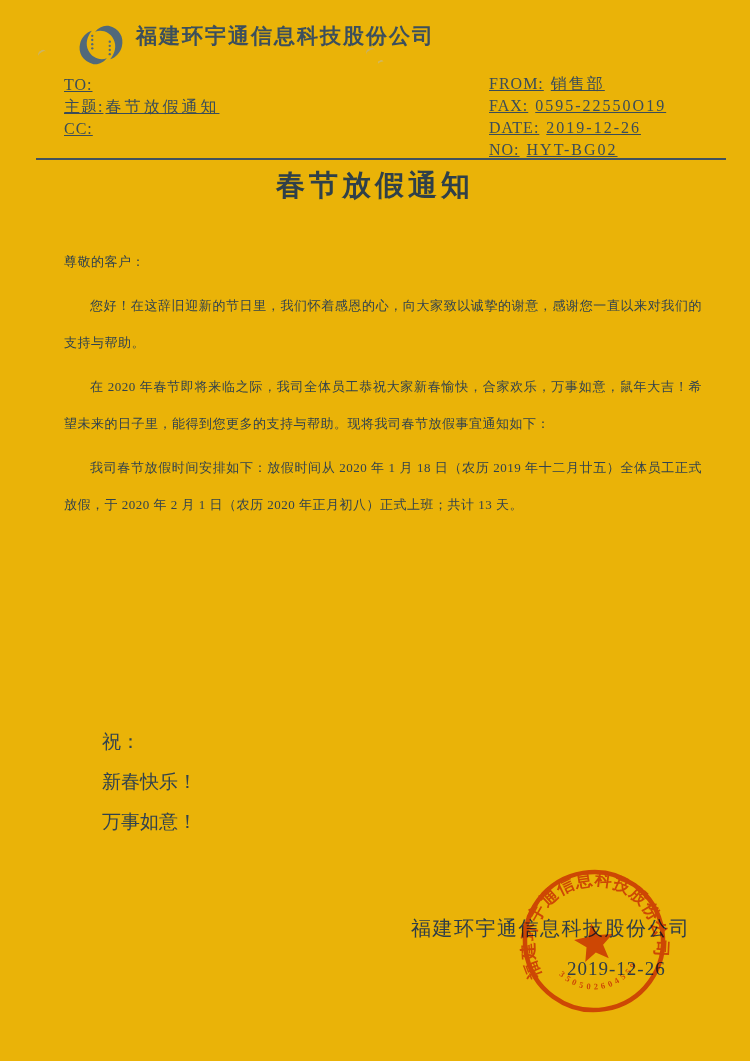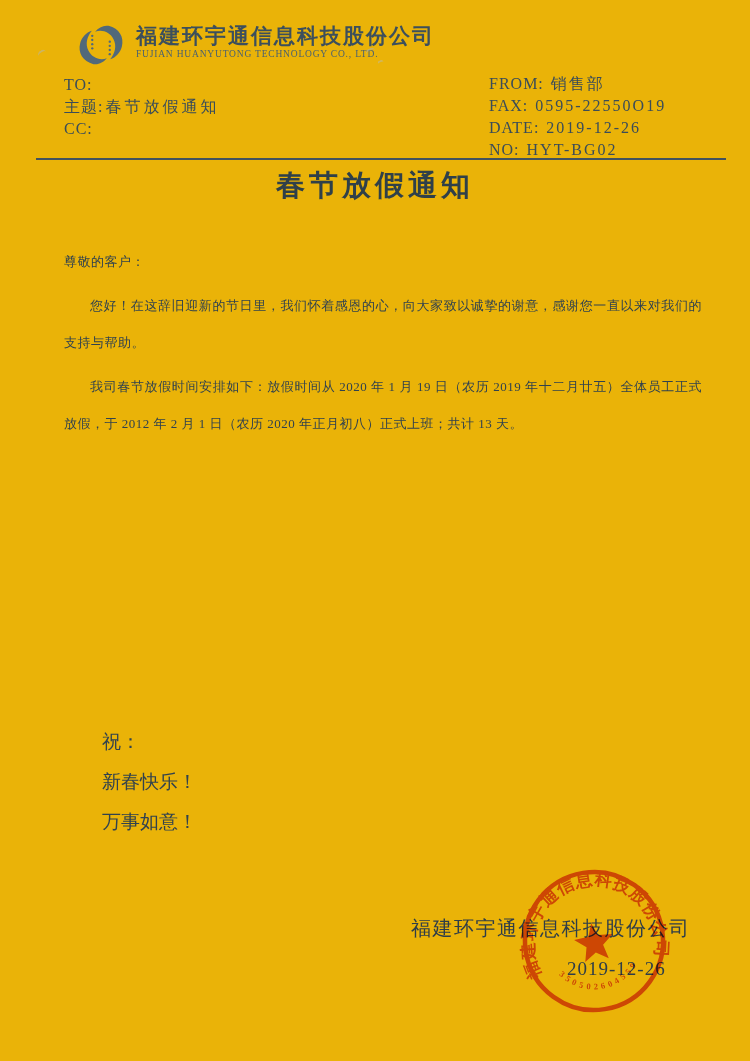--- a/index.html
+++ b/index.html
@@ -21,21 +21,21 @@
   }
   .logo-icon{width:50px;height:42px;flex:0 0 auto;}
   .logo-text .cn{
     font-size:21px;font-weight:bold;letter-spacing:2px;
     color:#3c4f5c;line-height:24px;
   }
   .logo-text .en{
     font-size:9.5px;letter-spacing:0.8px;color:#4a6170;
     line-height:12px;font-family:"Liberation Serif",serif;
   }
-  .fields{position:absolute;font-size:16px;color:#3a4c59;}
+  .fields{position:absolute;font-size:16px;color:#3a4c59;text-decoration:underline;}
   .fields .row{height:22px;line-height:22px;white-space:nowrap;}
   .fields-left{left:64px;top:74px;}
   .fields-right{left:489px;top:73px;}
   .fields .lbl{letter-spacing:1px;}
   .fields .val{margin-left:7px;letter-spacing:2px;}
   .fields .val.tight{margin-left:2px;letter-spacing:3px;}
   .divider{
     position:absolute;left:36px;top:158px;width:690px;height:2px;
     background:#42525e;
   }
@@ -96,21 +96,20 @@
         <circle cx="19.5" cy="23" r="1.4"></circle>
           <circle cx="19.5" cy="28" r="1.4"></circle>
         <circle cx="40.5" cy="20" r="1.4"></circle>
           <circle cx="40.5" cy="25" r="1.4"></circle>
         <circle cx="40.5" cy="30" r="1.4"></circle>
           <circle cx="40.5" cy="35" r="1.4"></circle>
       </g>
     </svg>
     <div class="logo-text">
       <div class="cn">福建环宇通信息科技股份公司</div>
-      <div class="en">FUJIAN HUANYUTONG TECHNOLOGY CO., LTD.</div>
     </div>
   </div>
 
   <div class="fields fields-left">
     <div class="row">
       <span class="lbl">TO:</span><span class="val"></span>
     </div>
     <div class="row">
       <span class="lbl">主题:</span><span class="val tight">春节放假通知</span>
     </div>
@@ -134,21 +133,22 @@
     </div>
   </div>
 
   <div class="divider"></div>
 
   <div class="doc-title">春节放假通知</div>
 
   <div class="letter-body">
     <p class="salutation">尊敬的客户：</p>
     <p>您好！在这辞旧迎新的节日里，我们怀着感恩的心，向大家致以诚挚的谢意，感谢您一直以来对我们的支持与帮助。</p>
-    <p>我司春节放假时间安排如下：放假时间从 2020 年 1 月 19 日（农历 2019 年十二月廿五）全体员工正式放假，于 2012 年 2 月 1 日（农历 2020 年正月初八）正式上班；共计 13 天。</p>
+    <p>在 2020 年春节即将来临之际，我司全体员工恭祝大家新春愉快，合家欢乐，万事如意，鼠年大吉！希望未来的日子里，能得到您更多的支持与帮助。现将我司春节放假事宜通知如下：</p>
+    <p>我司春节放假时间安排如下：放假时间从 2020 年 1 月 18 日（农历 2019 年十二月廿五）全体员工正式放假，于 2020 年 2 月 1 日（农历 2020 年正月初八）正式上班；共计 13 天。</p>
   </div>
 
   <div class="closing">
     <div>祝：</div>
     <div>新春快乐！</div>
     <div>万事如意！</div>
   </div>
 
   <div class="sig-company">福建环宇通信息科技股份公司</div>
   <div class="sig-date">2019-12-26</div>

